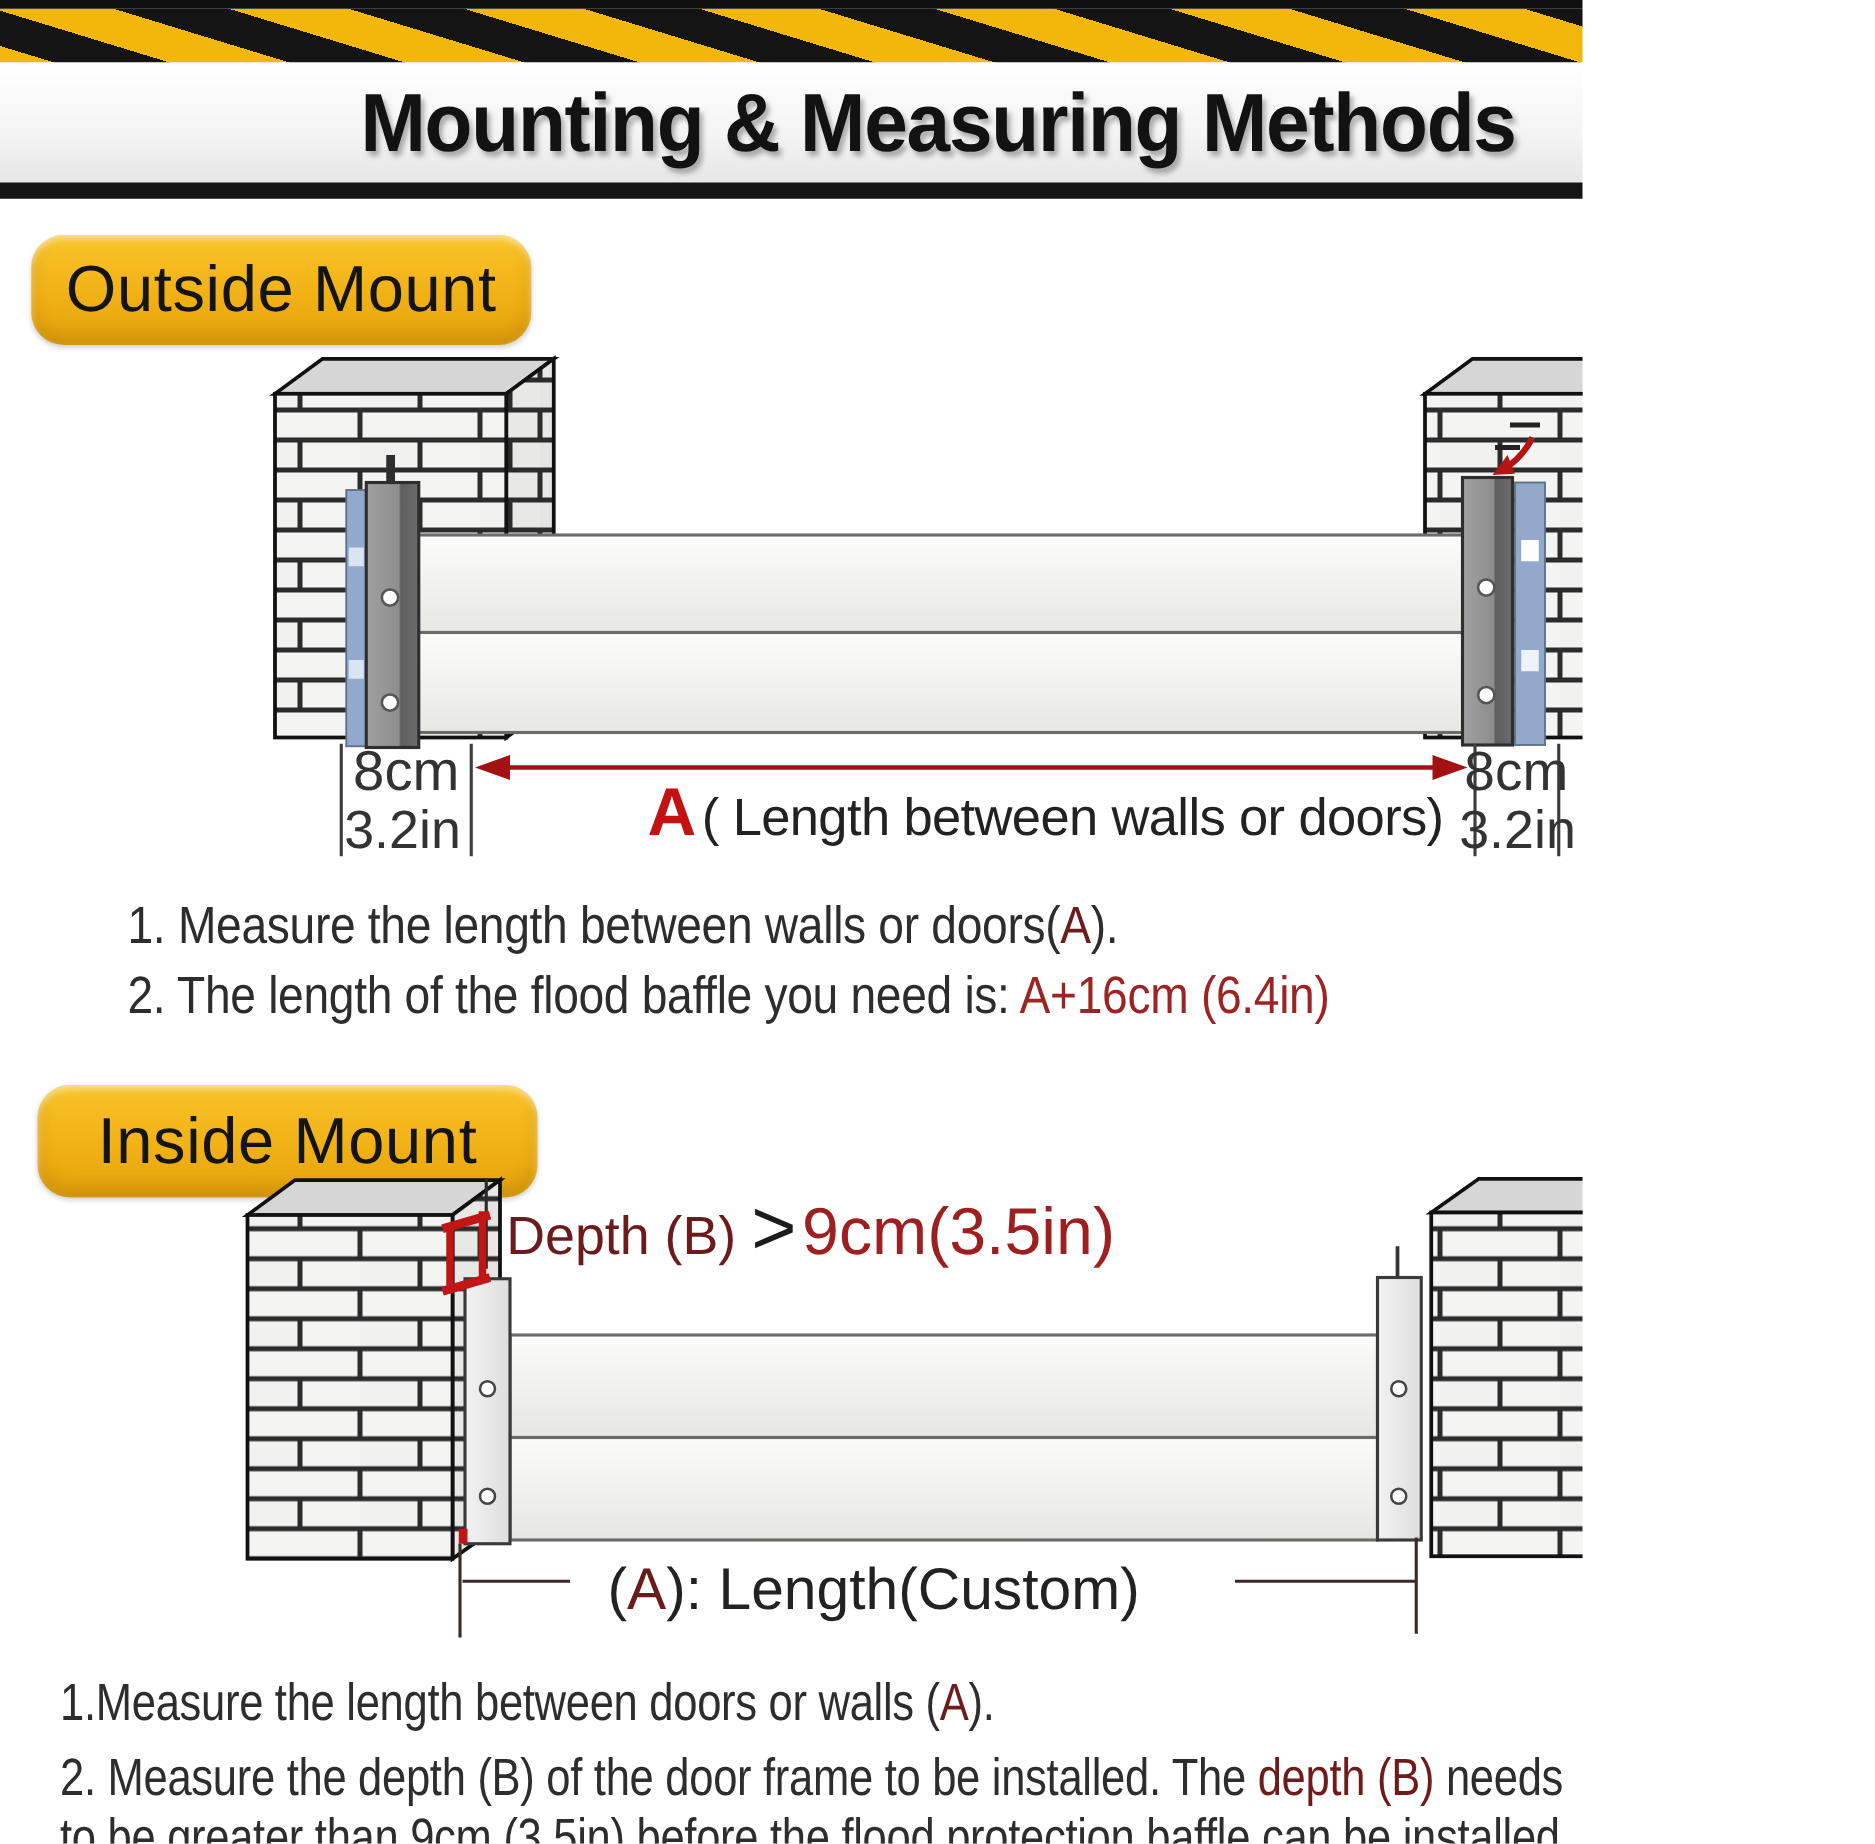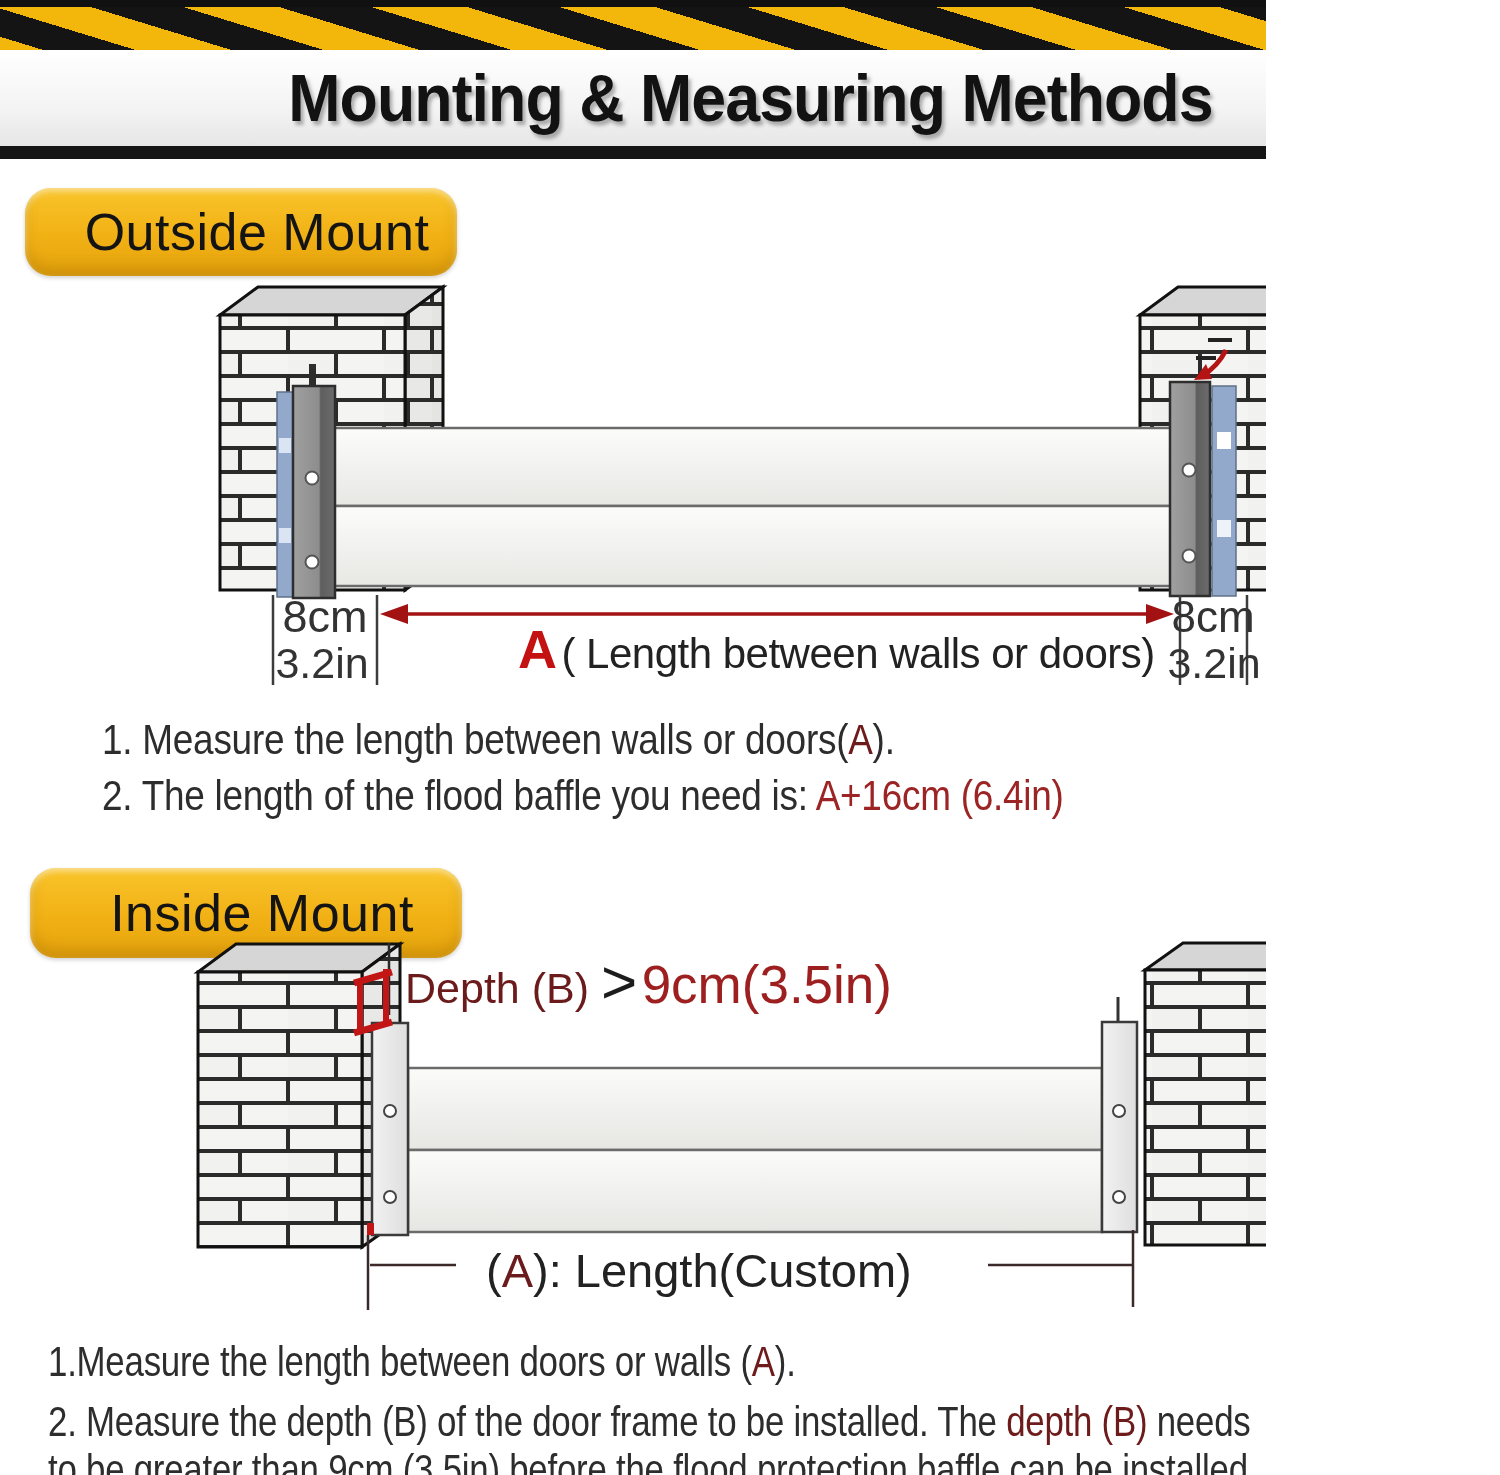--- a/index.html
+++ b/index.html
@@ -15,21 +15,21 @@
         background:linear-gradient(180deg,#ffffff 0%,#f4f4f4 60%,#e6e6e6 100%);
         display:flex;align-items:center;justify-content:center;}
   .page-title{font-size:66px;font-weight:800;color:#121212;letter-spacing:-1px;
         transform:scaleX(0.95);text-shadow:3px 4px 4px rgba(110,110,110,.55);white-space:nowrap;}
   .banner-underline{position:absolute;top:146px;left:0;width:1500px;height:13px;background:#151515;}
 
   
   .badge{position:absolute;background:linear-gradient(180deg,#f9c42a 0%,#f1b115 55%,#e5a30c 100%);
         border-radius:26px;display:flex;align-items:center;justify-content:center;
         color:#141414;font-size:52px;font-weight:500;letter-spacing:0.5px;
-        box-shadow:inset 0 -8px 14px rgba(150,100,0,.30), inset 0 3px 6px rgba(255,240,190,.8), 0 2px 4px rgba(0,0,0,.18);padding-left:32px;}
+        box-shadow:inset 0 -8px 14px rgba(150,100,0,.30), inset 0 3px 6px rgba(255,240,190,.8), 0 2px 4px rgba(0,0,0,.18);}
   .badge-outside{left:25px;top:188px;width:400px;height:88px;}
   .badge-inside{left:30px;top:868px;width:400px;height:90px;}
 
   
   .diagram{position:absolute;left:0;width:1500px;}
   .diagram1{top:280px;height:420px;}
   .diagram2{top:935px;height:400px;}
   svg text{font-family:"Liberation Sans",sans-serif;}
 
   

